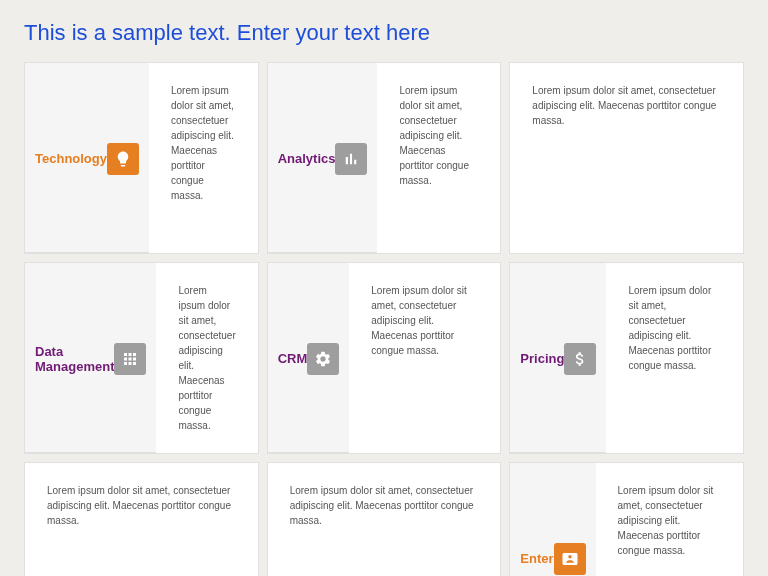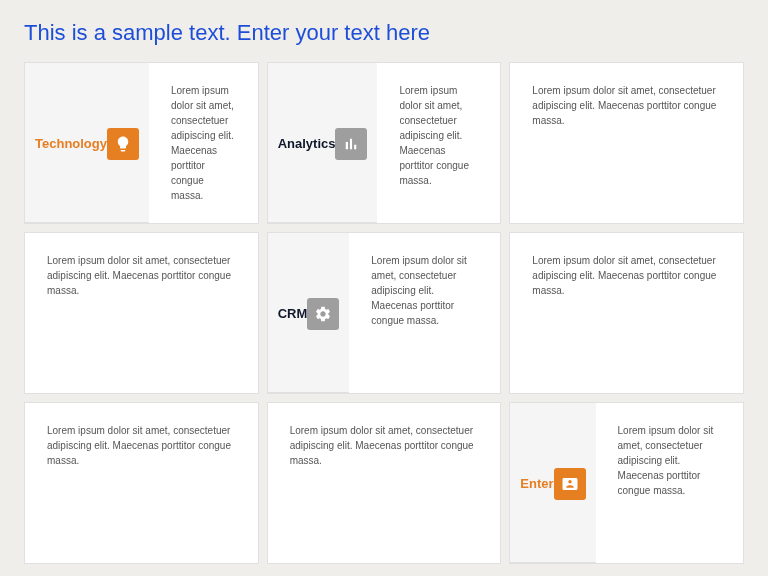--- a/index.html
+++ b/index.html
@@ -53,21 +53,21 @@
       align-items: center;
       justify-content: space-between;
       padding: 8px 10px 6px 10px;
       background-color: #f5f5f5;
       border-bottom: 1px solid #e0e0e0;
     }
 
     .card-title {
       font-size: 13px;
       font-weight: 700;
-      color: #0f172a;
+      color: #701a75;
     }
 
     .card-title.orange {
       color: #e67e22;
     }
 
     .card-icon {
       width: 32px;
       height: 32px;
       border-radius: 3px;
@@ -132,40 +132,56 @@
       </div>
     </div>
 
     <div class="card">
       <div class="card-body">
         <p>Lorem ipsum dolor sit amet, consectetuer adipiscing elit. Maecenas porttitor congue massa.</p>
       </div>
     </div>
 
     <div class="card">
+      <div class="card-header">
+        <span class="card-title">Data Management</span>
+        <div class="card-icon">
+          <svg width="18" height="18" viewBox="0 0 24 24" fill="white">
+            <path d="M4 8h4V4H4v4zm6 12h4v-4h-4v4zm-6 0h4v-4H4v4zm0-6h4v-4H4v4zm6 0h4v-4h-4v4zm6-10v4h4V4h-4zm-6 4h4V4h-4v4zm6 6h4v-4h-4v4zm0 6h4v-4h-4v4z"></path>
+          </svg>
+        </div>
+      </div>
       <div class="card-body">
         <p>Lorem ipsum dolor sit amet, consectetuer adipiscing elit. Maecenas porttitor congue massa.</p>
       </div>
     </div>
 
     <div class="card">
       <div class="card-header">
         <span class="card-title">CRM</span>
         <div class="card-icon">
           <svg width="18" height="18" viewBox="0 0 24 24" fill="white">
             <path d="M19.14 12.94c.04-.3.06-.61.06-.94 0-.32-.02-.64-.07-.94l2.03-1.58c.18-.14.23-.41.12-.61l-1.92-3.32c-.12-.22-.37-.29-.59-.22l-2.39.96c-.5-.38-1.03-.7-1.62-.94l-.36-2.54c-.04-.24-.24-.41-.48-.41h-3.84c-.24 0-.43.17-.47.41l-.36 2.54c-.59.24-1.13.57-1.62.94l-2.39-.96c-.22-.08-.47 0-.59.22L2.74 8.87c-.12.21-.08.47.12.61l2.03 1.58c-.05.3-.09.63-.09.94s.02.64.07.94l-2.03 1.58c-.18.14-.23.41-.12.61l1.92 3.32c.12.22.37.29.59.22l2.39-.96c.5.38 1.03.7 1.62.94l.36 2.54c.05.24.24.41.48.41h3.84c.24 0 .44-.17.47-.41l.36-2.54c.59-.24 1.13-.56 1.62-.94l2.39.96c.22.08.47 0 .59-.22l1.92-3.32c.12-.22.07-.47-.12-.61l-2.01-1.58zM12 15.6c-1.98 0-3.6-1.62-3.6-3.6s1.62-3.6 3.6-3.6 3.6 1.62 3.6 3.6-1.62 3.6-3.6 3.6z"></path>
           </svg>
         </div>
       </div>
       <div class="card-body">
         <p>Lorem ipsum dolor sit amet, consectetuer adipiscing elit. Maecenas porttitor congue massa.</p>
       </div>
     </div>
 
     <div class="card">
+      <div class="card-header">
+        <span class="card-title">Pricing</span>
+        <div class="card-icon">
+          <svg width="18" height="18" viewBox="0 0 24 24" fill="white">
+            <path d="M11.8 10.9c-2.27-.59-3-1.2-3-2.15 0-1.09 1.01-1.85 2.7-1.85 1.78 0 2.44.85 2.5 2.1h2.21c-.07-1.72-1.12-3.3-3.21-3.81V3h-3v2.16c-1.94.42-3.5 1.68-3.5 3.61 0 2.31 1.91 3.46 4.7 4.13 2.5.6 3 1.48 3 2.41 0 .69-.49 1.79-2.7 1.79-2.06 0-2.87-.92-2.98-2.1h-2.2c.12 2.19 1.76 3.42 3.68 3.83V21h3v-2.15c1.95-.37 3.5-1.5 3.5-3.55 0-2.84-2.43-3.81-4.7-4.4z"></path>
+          </svg>
+        </div>
+      </div>
       <div class="card-body">
         <p>Lorem ipsum dolor sit amet, consectetuer adipiscing elit. Maecenas porttitor congue massa.</p>
       </div>
     </div>
 
     <div class="card">
       <div class="card-body">
         <p>Lorem ipsum dolor sit amet, consectetuer adipiscing elit. Maecenas porttitor congue massa.</p>
       </div>
     </div>

